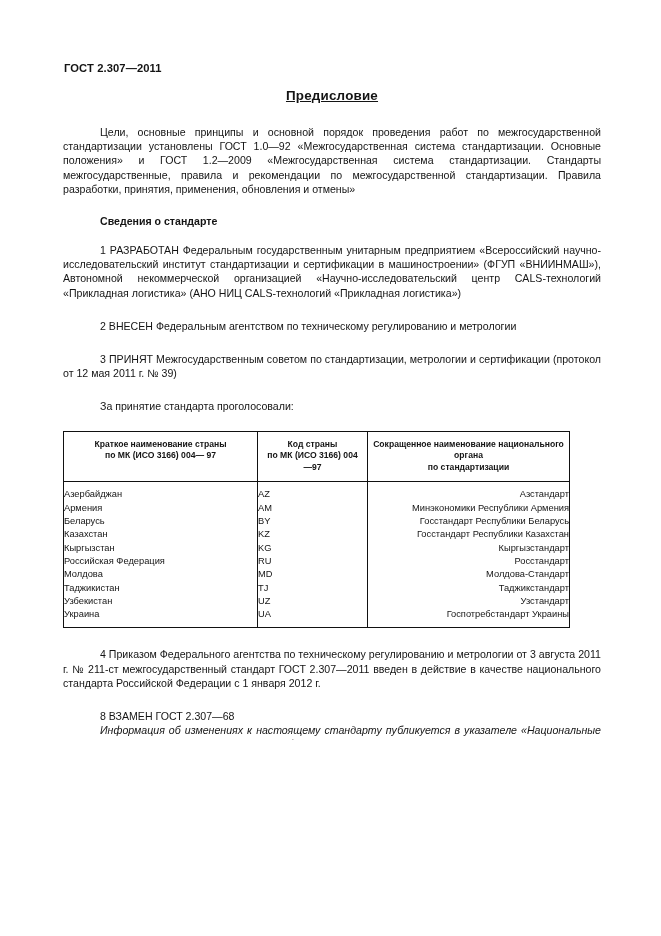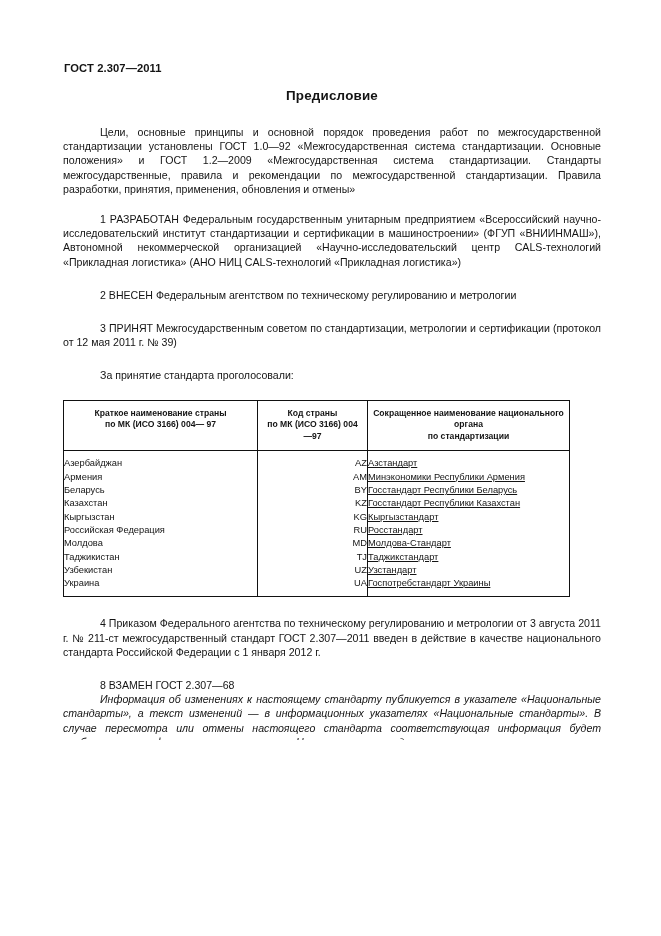--- a/index.html
+++ b/index.html
@@ -42,20 +42,21 @@
     top: 88px;
     width: 538px;
   }
   h1.section-title {
     font-size: 13.4px;
     font-weight: bold;
     text-align: center;
     margin: 0 0 22px 0;
     padding: 0;
     letter-spacing: 0.2px;
+    text-decoration: underline;
   }
   p {
     margin: 0;
     padding: 0;
     font-size: 10.6px;
     line-height: 14.2px;
     text-align: justify;
     text-justify: inter-word;
     hyphens: none;
   }
@@ -100,22 +101,22 @@
   }
   .vote-table thead th.col-name { text-align: center; }
   .vote-table tbody td {
     font-size: 9.3px;
     line-height: 13.3px;
     padding: 0;
   }
   .vote-table tbody tr:first-child td { padding-top: 6px; }
   .vote-table tbody tr:last-child td { padding-bottom: 6px; }
   .cell-name  { padding-left: 9px;  text-align: left; }
-  .cell-code  { text-align: right; }
-  .cell-org   { padding-left: 13px; text-align: left; text-decoration: underline; }
+  .cell-code  { text-align: left; }
+  .cell-org   { padding-left: 13px; text-align: right; }
   .vote-table col.c1 { width: 194px; }
   .vote-table col.c2 { width: 110px; }
   .vote-table col.c3 { width: 202px; }
 
   
   .copyright {
     position: absolute;
     left: 0;
     top: 772px;
     width: 601px;
@@ -149,20 +150,21 @@
 <div class="page">
 
   <div class="running-head">ГОСТ 2.307—2011</div>
 
   <div class="content">
 
     <h1 class="section-title">Предисловие</h1>
 
     <p class="indent">Цели, основные принципы и основной порядок проведения работ по межгосударственной стандартизации установлены ГОСТ 1.0—92 «Межгосударственная система стандартизации. Основные положения» и ГОСТ 1.2—2009 «Межгосударственная система стандартизации. Стандарты межгосударственные, правила и рекомендации по межгосударственной стандартизации. Правила разработки, принятия, применения, обновления и отмены»</p>
 
+    <div class="subhead">Сведения о стандарте</div>
 
     <p class="indent gap-md">1  РАЗРАБОТАН Федеральным государственным унитарным предприятием «Всероссийский научно-исследовательский институт стандартизации и сертификации в машиностроении» (ФГУП «ВНИИНМАШ»), Автономной некоммерческой организацией «Научно-исследовательский центр CALS-технологий «Прикладная логистика» (АНО НИЦ CALS-технологий «Прикладная логистика»)</p>
 
     <p class="indent gap-lg">2  ВНЕСЕН Федеральным агентством по техническому регулированию и метрологии</p>
 
     <p class="indent gap-lg">3  ПРИНЯТ Межгосударственным советом по стандартизации, метрологии и сертификации (протокол от 12 мая 2011 г. № 39)</p>
 
     <p class="indent gap-lg">За принятие стандарта проголосовали:</p>
 
     <table class="vote-table">

